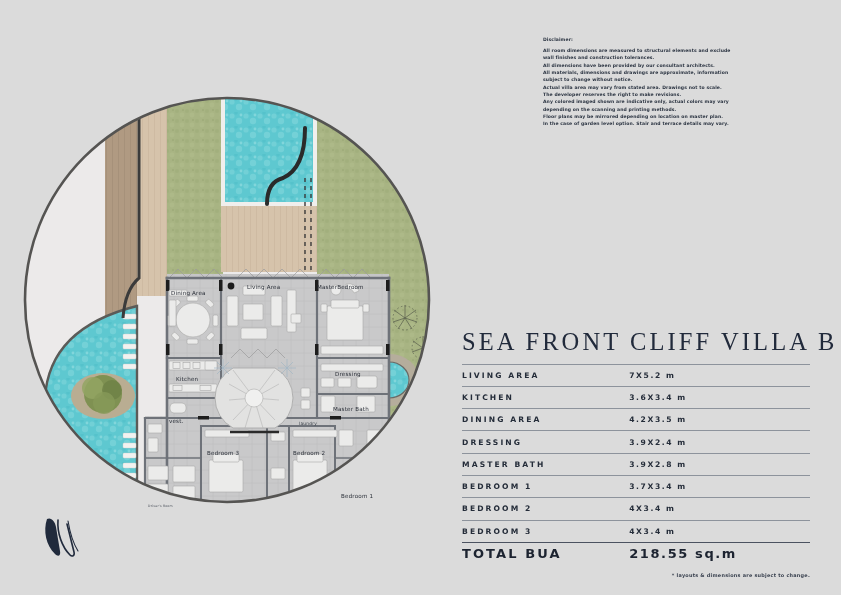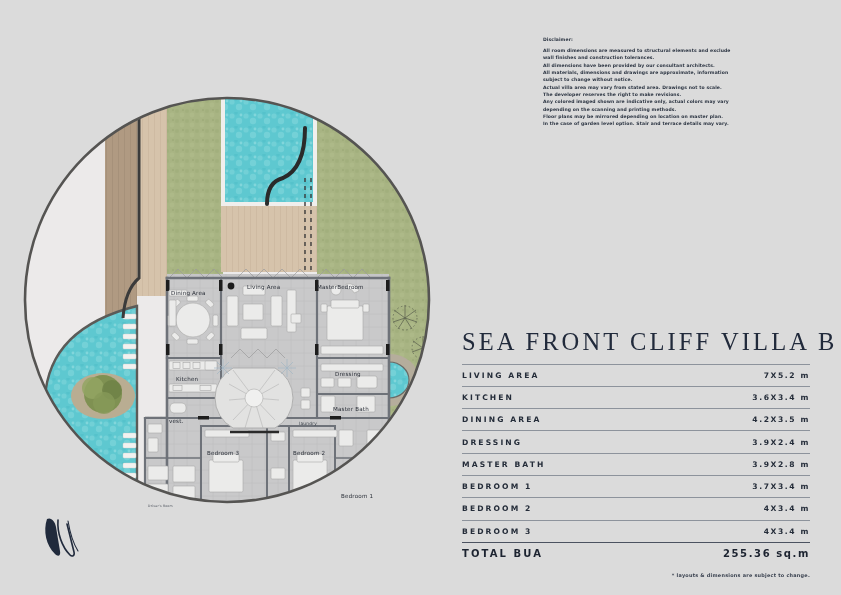--- a/index.html
+++ b/index.html
@@ -45,24 +45,24 @@
     font-size:7.6px;
     font-weight:bold;
     letter-spacing:2.1px;
     color:#242c39;
     border-top:1px solid #8d939c;
     padding:0;
     vertical-align:middle;
     white-space:nowrap;
   }
   .spec-table tr:first-child td{border-top:1px solid #8d939c;}
-  .spec-table td.val{text-align:right;letter-spacing:1.6px;}
+  .spec-table td.val{letter-spacing:1.6px;}
   .spec-table tr.total td{
     border-top:1.6px solid #4b5260;
-    font-size:10px;
+    font-size:13px;
     color:#1c2330;
   }
   #spec-note{
     margin-top:7px;
     text-align:right;
     font-family:"DejaVu Sans", sans-serif;
     font-size:4.9px;
     font-weight:bold;
     letter-spacing:.25px;
     color:#39414f;
@@ -443,21 +443,21 @@
         <tr>
           <td>BEDROOM 2</td>
           <td class="val">4X3.4 m</td>
         </tr>
         <tr>
           <td>BEDROOM 3</td>
           <td class="val">4X3.4 m</td>
         </tr>
         <tr class="total">
           <td>TOTAL BUA</td>
-          <td class="val">255.36 sq.m</td>
+          <td class="val">218.55 sq.m</td>
         </tr>
       </tbody>
     </table>
     <div id="spec-note">* layouts &amp; dimensions are subject to change.</div>
   </div>
 
   <div id="logo">
     <svg viewBox="0 0 54 50" xmlns="http://www.w3.org/2000/svg">
       <path d="M13 8 C 9 20, 12 34, 21 43 C 24 46, 27 45, 26 40 L 22 16 C 21 10, 17 6, 13 8 Z" fill="#202a3c"></path>
       <path d="M24 9 C 23 22, 28 36, 36 44 C 38 46, 41 45, 40 41 L 33 13" fill="none" stroke="#202a3c" stroke-width="1.6" stroke-linecap="round"></path>

